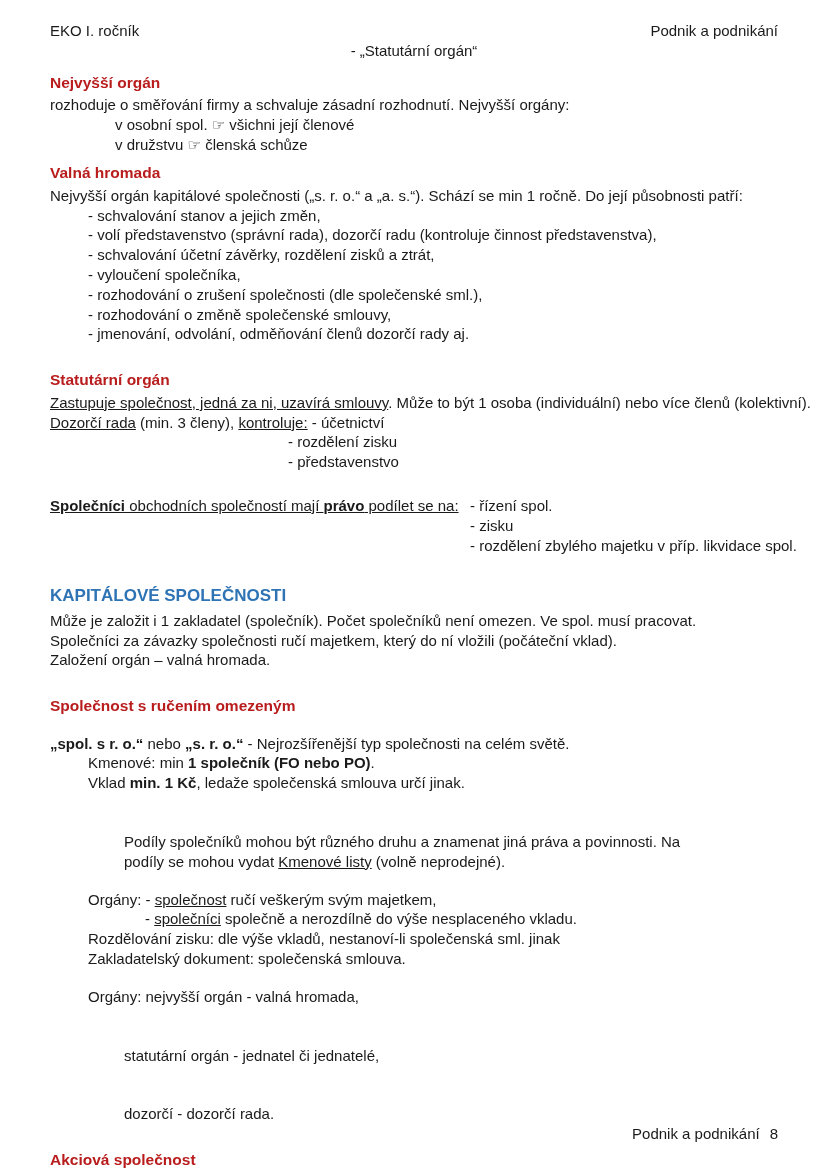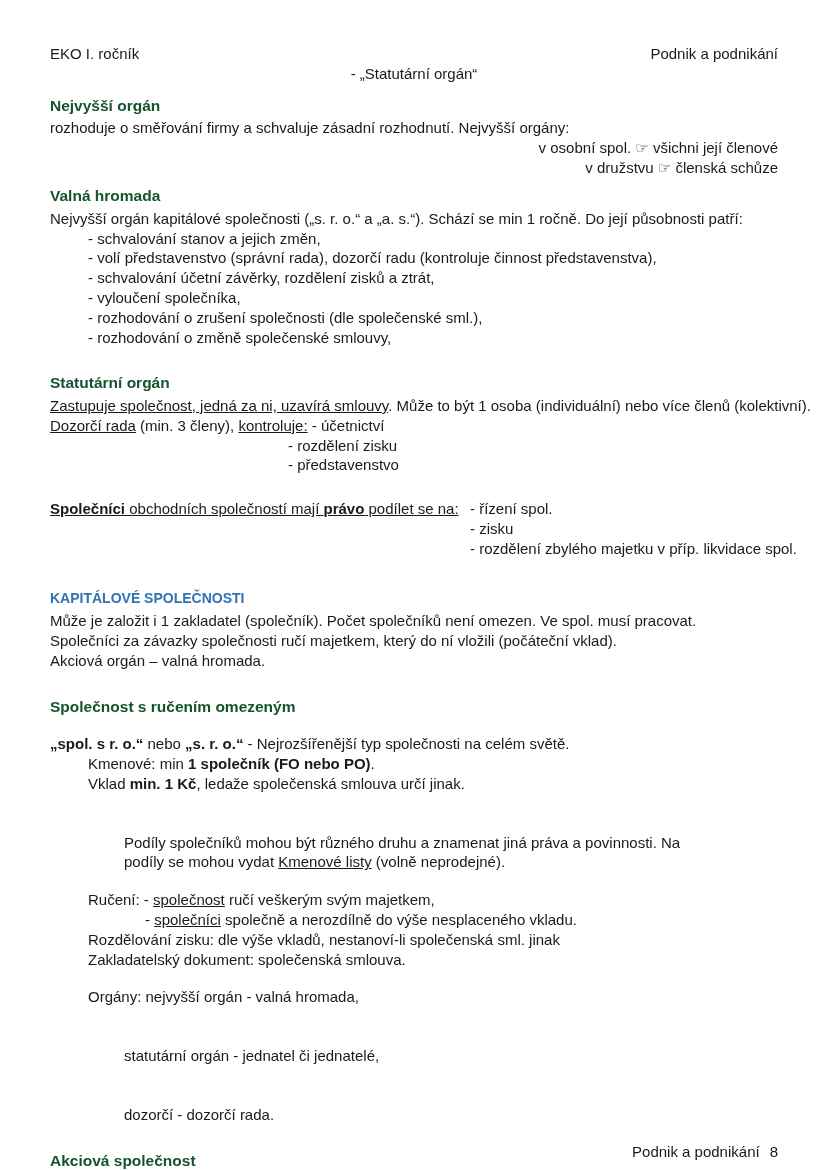--- a/index.html
+++ b/index.html
@@ -7,62 +7,62 @@
   .page {
     position: relative;
     width: 828px;
     height: 1170px;
     margin: 0 auto;
     background: #ffffff;
     font-family: "Liberation Sans", "DejaVu Sans", sans-serif;
     font-size: 15px;
     line-height: 1.32;
     color: #1a1a1a;
-    padding: 44px 50px 0 50px;
+    padding: 21px 50px 0 50px;
     overflow: hidden;
   }
   .header-row { display: flex; justify-content: space-between; }
   .subtitle { text-align: center; }
   .h-blue {
-    color: #14532d;
+    color: #b91c1c;
     font-weight: 700;
     font-size: 15.5px;
   }
   .h-big {
     color: #2E74B5;
     font-weight: 700;
-    font-size: 14px;
+    font-size: 17px;
   }
   .line { min-height: 19.8px; }
   .nw { white-space: nowrap; }
   .b { font-weight: 700; }
   .u { text-decoration: underline; }
   .bu { font-weight: 700; text-decoration: underline; }
-  .ind-a { padding-left: 65px; text-align: right; }   
+  .ind-a { padding-left: 65px; }   
   .ind-b { padding-left: 38px; }   
   .ind-c { padding-left: 74px; margin-top: 39px; }   
   .ind-d { padding-left: 95px; }   
   .ind-e { padding-left: 238px; }  
   .ind-f { padding-left: 420px; }  
   .mt-title-1 { margin-top: 12px; margin-bottom: 2px; }
   .mt-title-2 { margin-top: 9px;  margin-bottom: 2px; }
   .mt-title-3 { margin-top: 26px; margin-bottom: 2px; }
   .mt-title-4 { margin-top: 20px; margin-bottom: 2px; }
   .mt-row     { margin-top: 24px; }
   .mt-title-5 { margin-top: 30px; margin-bottom: 3px; }
   .mt-title-6 { margin-top: 26px; margin-bottom: 17px; }
   .mt-block   { margin-top: 18px; }
   .mt-title-7 { margin-top: 26px; }
   .row-split { display: flex; }
   .row-split .left-col { flex: 0 0 420px; }
   .podily { max-width: 660px; }
   .footer {
     position: absolute;
     right: 50px;
-    bottom: 8px;
+    bottom: 26px;
     font-size: 15px;
   }
   .footer span { margin-left: 10px; }
   .footer span:first-child { margin-left: 0; }
 </style>
 </head>
 <body>
 
 <div class="page">
 
@@ -78,47 +78,48 @@
   <div class="line ind-a">v družstvu ☞ členská schůze</div>
 
   <div class="h-blue line mt-title-2">Valná hromada</div>
   <div class="line nw">Nejvyšší orgán kapitálové společnosti („s. r. o.“  a  „a. s.“). Schází se min 1 ročně. Do její působnosti patří:</div>
   <div class="line ind-b nw">- schvalování stanov a jejich změn,</div>
   <div class="line ind-b nw">- volí představenstvo (správní rada), dozorčí radu (kontroluje činnost představenstva),</div>
   <div class="line ind-b nw">- schvalování účetní závěrky, rozdělení zisků a ztrát,</div>
   <div class="line ind-b nw">- vyloučení společníka,</div>
   <div class="line ind-b nw">- rozhodování o zrušení společnosti (dle společenské sml.),</div>
   <div class="line ind-b nw">- rozhodování o změně společenské smlouvy,</div>
+  <div class="line ind-b nw">- jmenování, odvolání, odměňování členů dozorčí rady aj.</div>
 
   <div class="h-blue line mt-title-3">Statutární orgán</div>
   <div class="line nw"><span class="u">Zastupuje společnost, jedná za ni, uzavírá smlouvy</span><span>. Může to být 1 osoba (individuální) nebo více členů (kolektivní).</span></div>
 
   <div class="line nw"><span class="u">Dozorčí rada</span><span> (min. 3 členy), </span><span class="u">kontroluje:</span><span> - účetnictví</span></div>
   <div class="line ind-e">- rozdělení zisku</div>
   <div class="line ind-e">- představenstvo</div>
 
   <div class="line row-split mt-row nw">
     <span class="left-col"><span class="bu">Společníci</span><span class="u"> obchodních společností mají </span><span class="bu">právo</span><span class="u"> podílet se na:</span></span>
     <span>- řízení spol.</span>
   </div>
   <div class="line ind-f nw">- zisku</div>
   <div class="line ind-f nw">- rozdělení zbylého majetku v příp. likvidace spol.</div>
 
   <div class="h-big line mt-title-5">KAPITÁLOVÉ SPOLEČNOSTI</div>
   <div class="line nw">Může je založit i 1 zakladatel (společník). Počet společníků není omezen. Ve spol. musí pracovat.</div>
   <div class="line nw">Společníci za závazky společnosti ručí majetkem, který do ní vložili (počáteční vklad).</div>
-  <div class="line nw">Akciová orgán – valná hromada.</div>
+  <div class="line nw">Založení orgán – valná hromada.</div>
 
   <div class="h-blue line mt-title-6">Společnost s ručením omezeným</div>
   <div class="line nw"><span class="b">„spol. s r. o.“</span><span> nebo </span><span class="b">„s. r. o.“</span><span>  - Nejrozšířenější typ společnosti na celém světě.</span></div>
   <div class="line ind-b nw"><span>Kmenové: min </span><span class="b">1 společník (FO nebo PO)</span><span>.</span></div>
   <div class="line ind-b nw"><span>Vklad </span><span class="b">min. 1 Kč</span><span>, ledaže společenská smlouva určí jinak.</span></div>
   <div class="ind-c podily"><span>Podíly společníků mohou být různého druhu a znamenat jiná práva a povinnosti. Na podíly se mohou vydat </span><span class="u">Kmenové listy</span><span> (volně neprodejné).</span></div>
 
-  <div class="line ind-b mt-block nw"><span>Ručení: - </span><span class="u">společnost</span><span> ručí veškerým svým majetkem,</span></div>
+  <div class="line ind-b mt-block nw"><span>Orgány: - </span><span class="u">společnost</span><span> ručí veškerým svým majetkem,</span></div>
   <div class="line ind-d nw"><span>- </span><span class="u">společníci</span><span> společně a nerozdílně do výše nesplaceného vkladu.</span></div>
   <div class="line ind-b nw">Rozdělování zisku: dle výše vkladů, nestanoví-li společenská sml. jinak</div>
   <div class="line ind-b nw">Zakladatelský dokument: společenská smlouva.</div>
 
   <div class="line ind-b mt-block nw">Orgány: nejvyšší orgán - valná hromada,</div>
   <div class="line ind-c nw">statutární orgán - jednatel či jednatelé,</div>
   <div class="line ind-c nw">dozorčí - dozorčí rada.</div>
 
   <div class="h-blue line mt-title-7">Akciová společnost</div>
 

